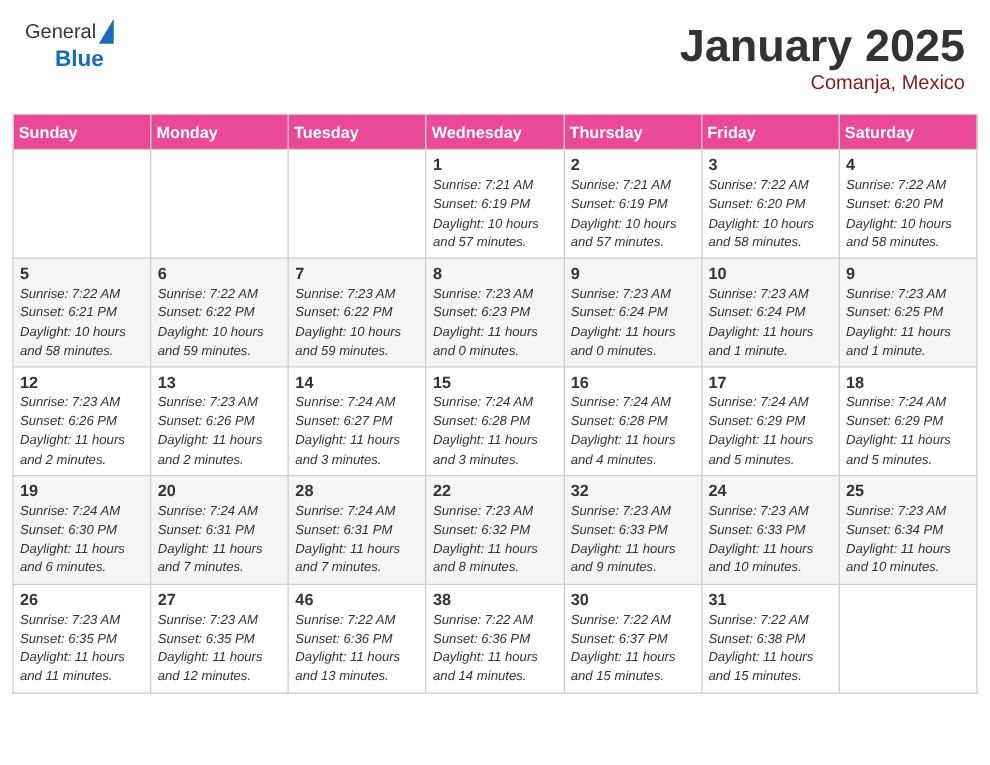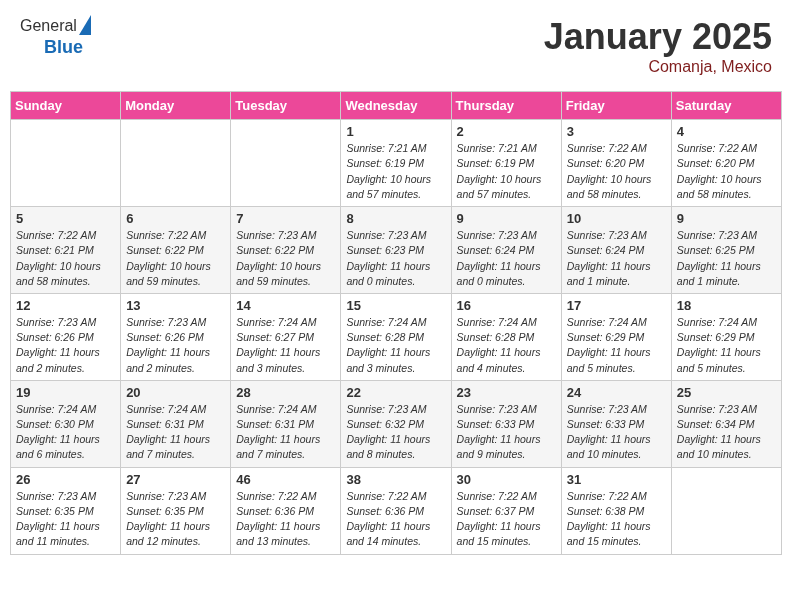--- a/index.html
+++ b/index.html
@@ -277,21 +277,21 @@
 and 7 minutes.</div>
         </td>
         <td>
           <span class="day-num">22</span>
           <div class="day-info" style="white-space: pre-line;">Sunrise: 7:23 AM
 Sunset: 6:32 PM
 Daylight: 11 hours
 and 8 minutes.</div>
         </td>
         <td>
-          <span class="day-num">23</span>
+          <span class="day-num">32</span>
           <div class="day-info" style="white-space: pre-line;">Sunrise: 7:23 AM
 Sunset: 6:33 PM
 Daylight: 11 hours
 and 9 minutes.</div>
         </td>
         <td>
           <span class="day-num">24</span>
           <div class="day-info" style="white-space: pre-line;">Sunrise: 7:23 AM
 Sunset: 6:33 PM
 Daylight: 11 hours

